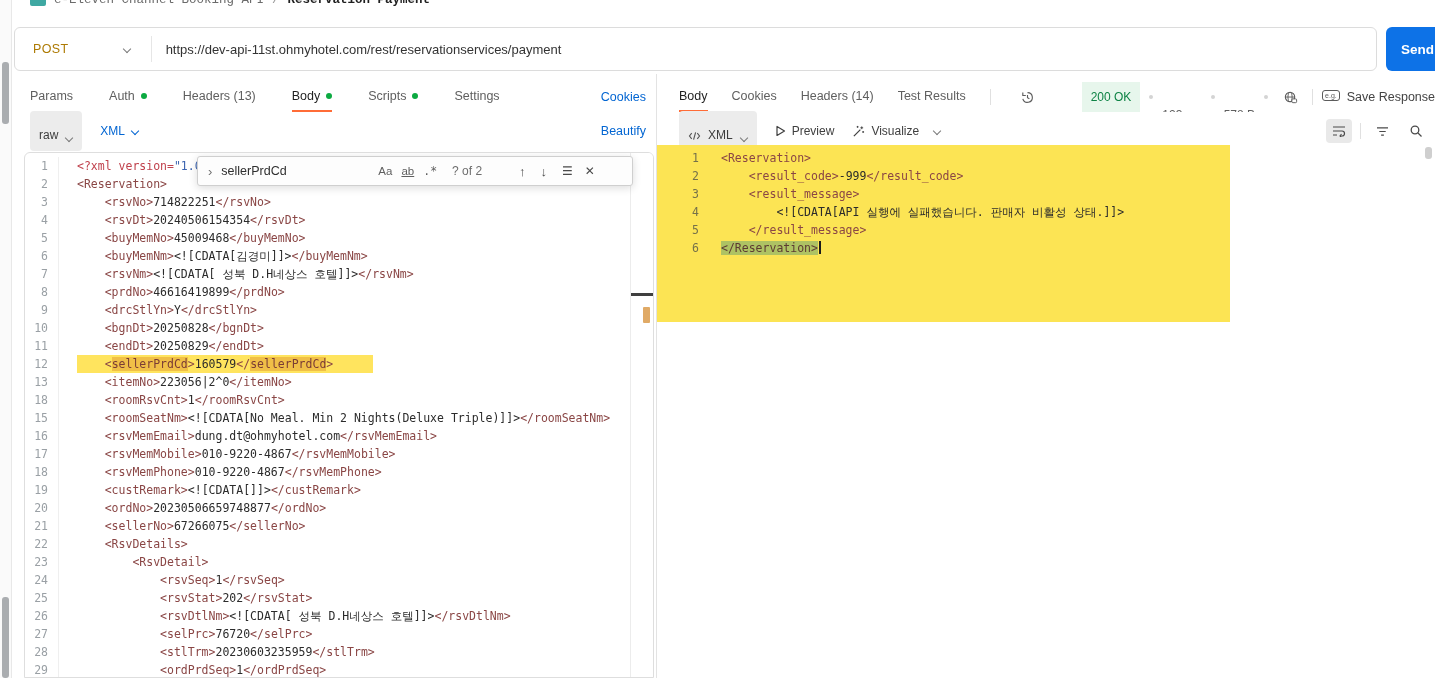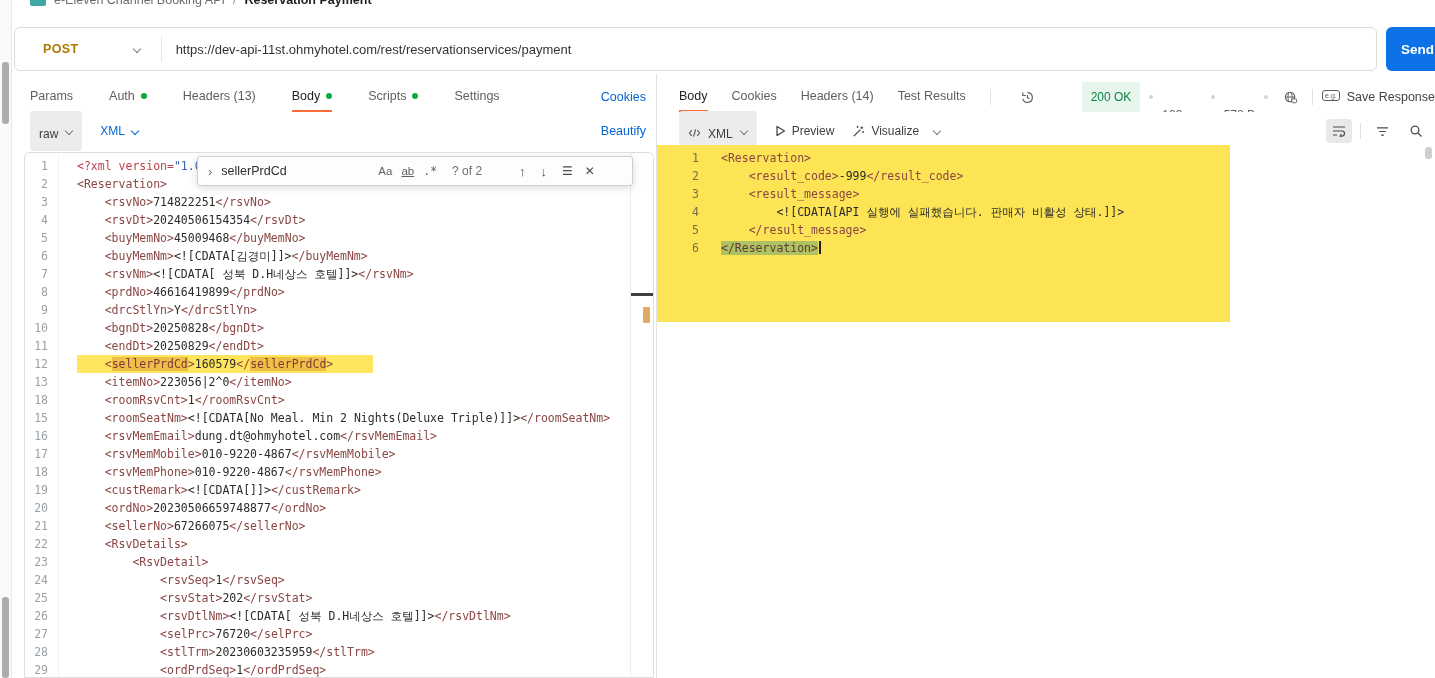--- a/index.html
+++ b/index.html
@@ -6,50 +6,50 @@
   html,body { width:1435px; height:678px; background:#fff; overflow:hidden; position:relative;
     font-family:"Liberation Sans", sans-serif; }
 
   
   .left-rail { position:absolute; left:0; top:0; width:12px; height:678px; background:#fafafa; border-right:1px solid #e8e8e8; }
   .rail-thumb { position:absolute; left:2px; width:7px; background:#aaadb0; border-radius:3px; }
   .rail-thumb.t1 { top:62px; height:62px; }
   .rail-thumb.t2 { top:597px; height:81px; }
 
   
-  .tab-strip { position:absolute; left:12px; top:0; right:0; height:10px; overflow:hidden; background:#fff; }
+  .tab-strip { position:absolute; left:12px; top:0; right:0; height:10px; overflow:hidden; background:#fff;font-family:Liberation Mono, monospace; }
   .tab-strip-inner { position:absolute; left:18px; top:-7px; display:flex; align-items:center; gap:8px; white-space:nowrap; }
   .coll-icon { width:16px; height:11px; background:#3fa8a2; border-radius:2px; }
   .coll-name { font-size:12.5px; color:#6b6b6b; }
   .bc-sep { font-size:12.5px; color:#9a9a9a; }
   .req-name { font-size:12.5px; color:#1f1f1f; font-weight:bold; }
 
   
   .url-box { position:absolute; left:14px; top:27px; width:1363px; height:44px; border:1px solid #dcdcdc; border-radius:6px; background:#fff; display:flex; align-items:center; }
-  .method { margin-left:28px; font-size:12.5px; font-weight:bold; letter-spacing:.4px; color:#ad7a03; }
+  .method { margin-left:18px; font-size:12.5px; font-weight:normal; letter-spacing:.4px; color:#ad7a03; }
   .method-chev { margin-left:54px; }
   .url-divider { width:1px; height:26px; background:#e6e6e6; margin-left:20px; }
   .url-input { border:none; outline:none; flex:1; margin-left:14px; font-size:13px; color:#333; font-family:"Liberation Sans",sans-serif; background:transparent; }
   .send-btn { position:absolute; left:1386px; top:27px; width:72px; height:44px; background:#0d72e7; border:none; border-radius:6px; color:#fff; font-size:13.5px; font-weight:bold; text-align:left; padding-left:15px; cursor:pointer; }
 
   
   .panel-divider { position:absolute; left:656px; top:74px; width:1px; bottom:0; background:#e3e3e3; }
   .left-panel { position:absolute; left:12px; top:72px; width:644px; bottom:0; }
   .right-panel { position:absolute; left:657px; top:72px; right:0; bottom:0; overflow:hidden; }
 
   
   .tabs-row { position:absolute; left:18px; right:10px; top:10px; height:30px; display:flex; align-items:center; gap:36px; font-size:12.5px; color:#5f5f5f; white-space:nowrap; }
   .tab { display:flex; align-items:center; gap:6px; padding:6px 0 9px 0; cursor:pointer; }
   .tab.active { color:#1f1f1f; font-weight:500; border-bottom:2px solid #ff6c37; padding-bottom:7px; }
   .dot { width:6px; height:6px; border-radius:50%; background:#0caa41; }
   .link-btn { margin-left:auto; color:#0265d2; font-size:12.5px; font-weight:500; cursor:pointer; background:none; border:none; font-family:"Liberation Sans",sans-serif; }
 
   
   .subrow { position:absolute; left:18px; right:10px; top:46px; height:26px; display:flex; align-items:center; gap:18px; }
-  .chip { display:flex; align-items:flex-start; gap:7px; background:#ececec; border-radius:4px; height:40px; padding:16px 9px; font-size:12px; color:#3d3d3d; cursor:pointer; }
+  .chip { display:flex; align-items:flex-end; gap:7px; background:#ececec; border-radius:4px; height:40px; padding:9px 9px; font-size:12px; color:#3d3d3d; cursor:pointer; }
   .lang-sel { display:flex; align-items:center; gap:6px; color:#0265d2; font-size:12px; font-weight:500; cursor:pointer; }
   .beautify { margin-left:auto; color:#0265d2; font-size:12.5px; font-weight:500; cursor:pointer; background:none; border:none; font-family:"Liberation Sans",sans-serif; }
 
   
   .chev { width:8px; height:8px; display:inline-block; position:relative; }
   .chev::after { content:""; position:absolute; left:1px; top:1px; width:5px; height:5px; border-right:1.4px solid #7a7a7a; border-bottom:1.4px solid #7a7a7a; transform:rotate(45deg); }
   .chev.blue::after { border-color:#0265d2; }
 
   
   .editor { position:absolute; left:12px; right:2px; top:80px; bottom:0; border:1px solid #dedede; border-radius:6px 6px 0 0; background:#fff; overflow:hidden; }

